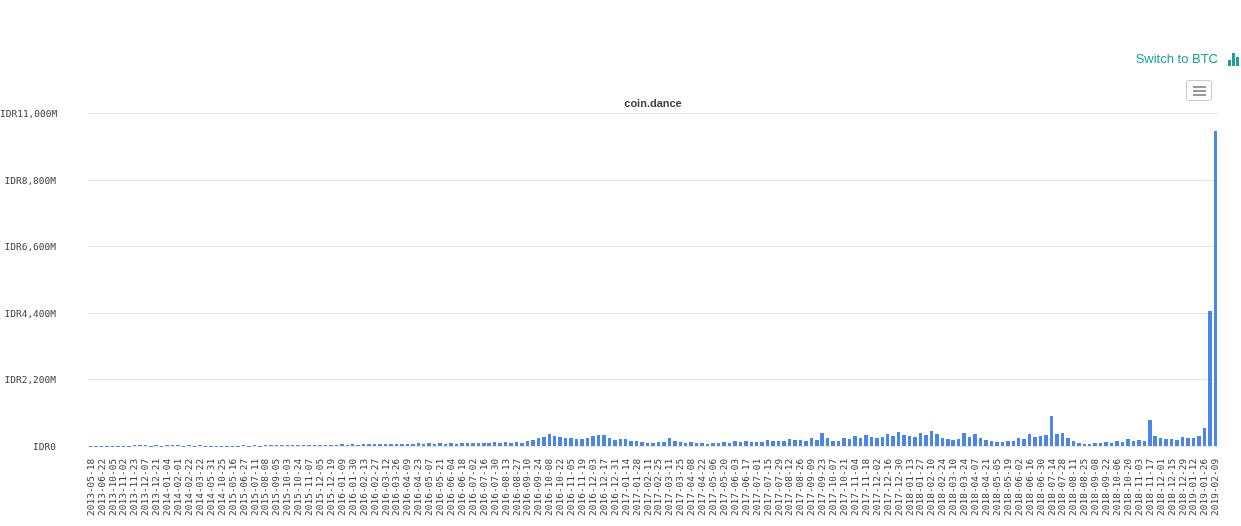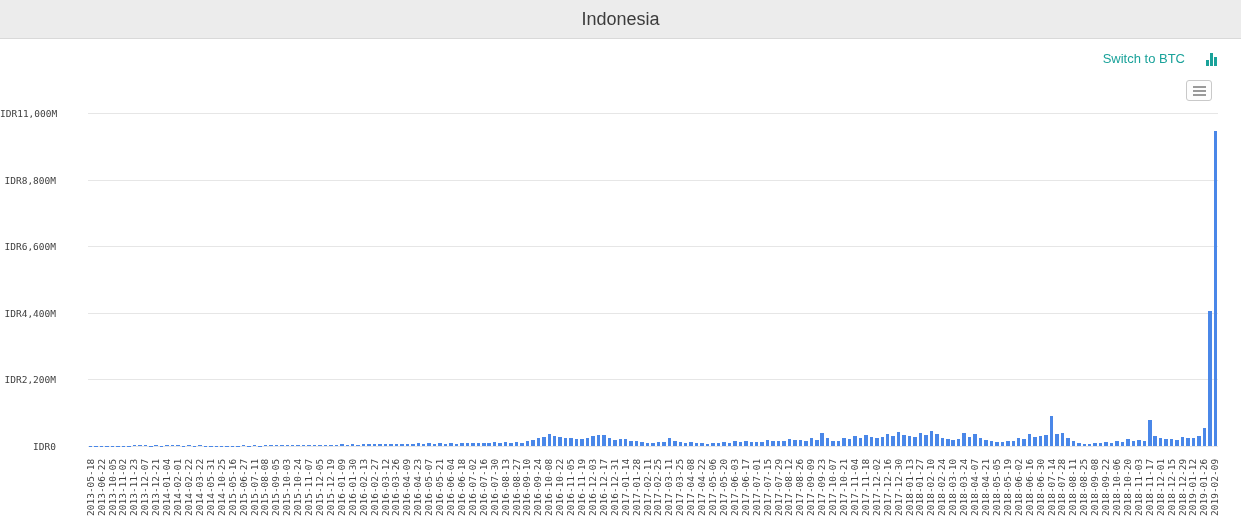--- a/index.html
+++ b/index.html
@@ -1,21 +1,21 @@
 <!DOCTYPE html>
 <html><head>
 <meta charset="utf-8">
 <style>
   html,body{margin:0;padding:0;background:#fff;}
   .stage{position:relative;width:1241px;height:526px;overflow:hidden;background:#fff;
          font-family:"Liberation Sans",sans-serif;}
   .page-header{position:absolute;left:0;top:0;width:1241px;height:38px;background:#ececec;
                border-bottom:1px solid #d9d9d9;display:flex;align-items:center;justify-content:center;}
   .page-title{font-size:18px;color:#3c3c3c;}
-  .switch-link{position:absolute;top:52px;right:24px;display:flex;align-items:flex-end;gap:21px;
+  .switch-link{position:absolute;top:52px;right:2px;display:flex;align-items:flex-end;gap:10px;
                cursor:pointer;text-decoration:none;justify-content:flex-end;}
   .switch-label{font-size:13px;color:#1aa29a;line-height:14px;}
   .mini-bars{display:flex;align-items:flex-end;gap:1px;height:13px;}
   .mini-bars span{display:block;width:3px;background:#1aa29a;}
   .mini-bars .b1{height:6px;} .mini-bars .b2{height:13px;} .mini-bars .b3{height:9px;}
   .menu-btn{position:absolute;left:1186px;top:80px;width:24px;height:19px;background:#fdfdfd;
             border:1px solid #c9c9c9;border-radius:3px;display:flex;flex-direction:column;
             justify-content:center;align-items:center;gap:2px;cursor:pointer;}
   .menu-btn span{display:block;width:13px;height:2px;background:#9a9a9a;}
   .chart-title{position:absolute;left:88px;top:81px;width:1130px;text-align:center;
@@ -28,39 +28,37 @@
   .xlabel{position:absolute;width:64px;height:10px;transform-origin:0 0;transform:rotate(-90deg);
           font-family:"DejaVu Sans Mono",monospace;font-size:9.5px;color:#3f3f3f;
           white-space:nowrap;text-align:left;line-height:10px;}
   .bar{position:absolute;background:#4a87e8;}
 </style>
 </head>
 <body>
 
 <div class="stage">
 
-  <div class="page-header">
-    <div class="page-title">Indonesia</div>
-  </div>
 
   <a class="switch-link">
     <span class="switch-label">Switch to BTC</span>
     <span class="mini-bars">
       <span class="b1"></span>
         <span class="b2"></span>
         <span class="b3"></span>
     </span>
   </a>
 
   <div class="menu-btn">
     <span></span>
     <span></span>
     <span></span>
   </div>
 
+  <div class="chart-subtitle">coin.dance</div>
 
   <div id="plot"></div>
 
 <div class="gridline" style="top: 113px;"></div>
     <div class="ylabel" style="top: 108px;">IDR11,000M</div>
     <div class="gridline" style="top: 179.6px;"></div>
     <div class="ylabel" style="top: 174.6px;">IDR8,800M</div>
     <div class="gridline" style="top: 246.2px;"></div>
     <div class="ylabel" style="top: 241.2px;">IDR6,600M</div>
     <div class="gridline" style="top: 312.8px;"></div>

